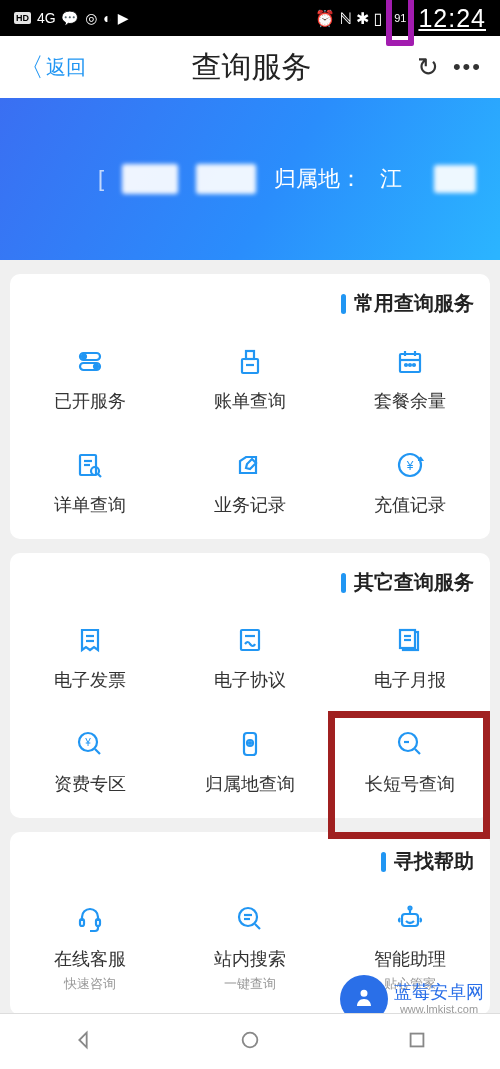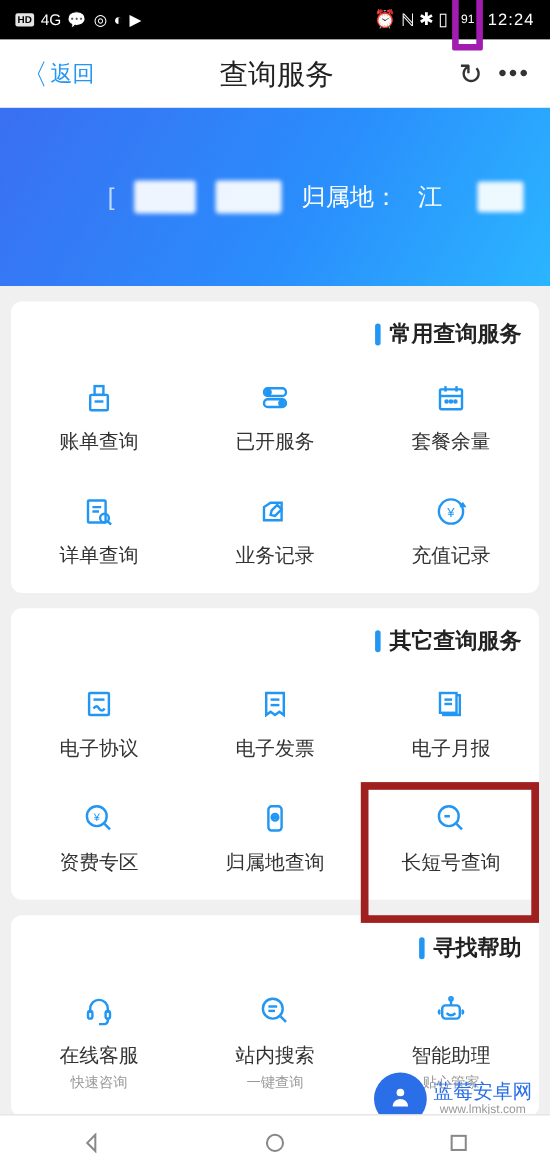--- a/index.html
+++ b/index.html
@@ -27,21 +27,21 @@
     .app-header {
       height: 62px;
       background: #fff;
       display: flex;
       align-items: center;
       justify-content: space-between;
       padding: 0 18px;
     }
     .back-btn { display: flex; align-items: center; color: #2196f3; font-size: 20px; }
     .back-chevron { font-size: 26px; margin-right: 2px; }
-    .app-title { font-size: 26px; color: #222; font-weight: 400; }
+    .app-title { font-size: 30px; color: #222; font-weight: 400; }
     .header-actions { display: flex; align-items: center; gap: 14px; color: #333; }
     .refresh-ico { font-size: 26px; }
     .more-ico { font-size: 22px; letter-spacing: 2px; }
     .banner {
       height: 162px;
       background: linear-gradient(120deg, #3a6ff2 0%, #2a8dfc 55%, #2bb5ff 100%);
       position: relative;
       color: #fff;
       display: flex;
       align-items: center;
@@ -117,21 +117,21 @@
       pointer-events: none;
     }
     .wm-logo {
       width: 48px; height: 48px;
       background: #2a6fe8; border-radius: 50%;
       display: flex; align-items: center; justify-content: center;
       color: #fff; font-size: 26px;
     }
     .wm-text { display: flex; flex-direction: column; line-height: 1.1; }
     .wm-text .sub { font-size: 11px; color: #999; font-weight: 400; text-align: center; }
-    .clock { font-size: 15px; letter-spacing: 1px; }
+    .clock { font-size: 25px; letter-spacing: 1px; text-decoration: underline; }
   </style>
 </head>
 <body>
 
 <div class="status-bar">
   <div class="status-left">
     <span class="hd-badge">HD</span>
     <span>4G</span>
     <span>💬</span>
     <span>◎</span>
@@ -174,40 +174,40 @@
   <div class="section">
     <div class="section-title">
       <span class="title-bar"></span>
       <span>常用查询服务</span>
     </div>
     <div class="grid">
       <div class="grid-item">
         <div class="ico-wrap">
           <svg viewBox="0 0 40 40">
               <g fill="none" stroke="#2196f3" stroke-width="2.2">
-                <rect x="12" y="18" width="16" height="14" rx="1"></rect>
-                <rect x="16" y="10" width="8" height="8"></rect>
-                <line x1="16" y1="24" x2="24" y2="24"></line>
-              </g>
-            </svg>
-        </div>
-        <span class="item-label">账单查询</span>
-      </div>
-      <div class="grid-item">
-        <div class="ico-wrap">
-          <svg viewBox="0 0 40 40">
-              <g fill="none" stroke="#2196f3" stroke-width="2.2">
                 <rect x="10" y="12" width="20" height="7" rx="3.5"></rect>
                 <circle cx="14" cy="15.5" r="2" fill="#2196f3"></circle>
                 <rect x="10" y="22" width="20" height="7" rx="3.5"></rect>
                 <circle cx="26" cy="25.5" r="2" fill="#2196f3"></circle>
               </g>
             </svg>
         </div>
         <span class="item-label">已开服务</span>
+      </div>
+      <div class="grid-item">
+        <div class="ico-wrap">
+          <svg viewBox="0 0 40 40">
+              <g fill="none" stroke="#2196f3" stroke-width="2.2">
+                <rect x="12" y="18" width="16" height="14" rx="1"></rect>
+                <rect x="16" y="10" width="8" height="8"></rect>
+                <line x1="16" y1="24" x2="24" y2="24"></line>
+              </g>
+            </svg>
+        </div>
+        <span class="item-label">账单查询</span>
       </div>
       <div class="grid-item">
         <div class="ico-wrap">
           <svg viewBox="0 0 40 40">
               <g fill="none" stroke="#2196f3" stroke-width="2.2">
                 <rect x="10" y="13" width="20" height="18" rx="1"></rect>
                 <line x1="10" y1="19" x2="30" y2="19"></line>
                 <line x1="15" y1="10" x2="15" y2="15"></line>
                 <line x1="25" y1="10" x2="25" y2="15"></line>
                 <circle cx="16" cy="24" r="1" fill="#2196f3"></circle>
@@ -261,39 +261,39 @@
   <div class="section" style="position:relative">
     <div class="section-title">
       <span class="title-bar"></span>
       <span>其它查询服务</span>
     </div>
     <div class="grid">
       <div class="grid-item">
         <div class="ico-wrap">
           <svg viewBox="0 0 40 40">
               <g fill="none" stroke="#2196f3" stroke-width="2.2">
+                <path d="M12 10 h16 v20 l-4-3-4 3-4-3-4 3 z"></path>
+                <line x1="16" y1="16" x2="24" y2="16"></line>
+                <line x1="16" y1="21" x2="24" y2="21"></line>
+              </g>
+            </svg>
+        </div>
+        <span class="item-label">电子发票</span>
+      </div>
+      <div class="grid-item">
+        <div class="ico-wrap">
+          <svg viewBox="0 0 40 40">
+              <g fill="none" stroke="#2196f3" stroke-width="2.2">
                 <rect x="11" y="10" width="18" height="20" rx="1"></rect>
                 <line x1="15" y1="16" x2="25" y2="16"></line>
                 <path d="M15 24 q3 -4 5 0 q3 4 5 0"></path>
               </g>
             </svg>
         </div>
         <span class="item-label">电子协议</span>
-      </div>
-      <div class="grid-item">
-        <div class="ico-wrap">
-          <svg viewBox="0 0 40 40">
-              <g fill="none" stroke="#2196f3" stroke-width="2.2">
-                <path d="M12 10 h16 v20 l-4-3-4 3-4-3-4 3 z"></path>
-                <line x1="16" y1="16" x2="24" y2="16"></line>
-                <line x1="16" y1="21" x2="24" y2="21"></line>
-              </g>
-            </svg>
-        </div>
-        <span class="item-label">电子发票</span>
       </div>
       <div class="grid-item">
         <div class="ico-wrap">
           <svg viewBox="0 0 40 40">
               <g fill="none" stroke="#2196f3" stroke-width="2.2">
                 <rect x="13" y="12" width="15" height="18"></rect>
                 <rect x="10" y="10" width="15" height="18" fill="#fff"></rect>
                 <line x1="14" y1="16" x2="21" y2="16"></line>
                 <line x1="14" y1="20" x2="21" y2="20"></line>
               </g>

